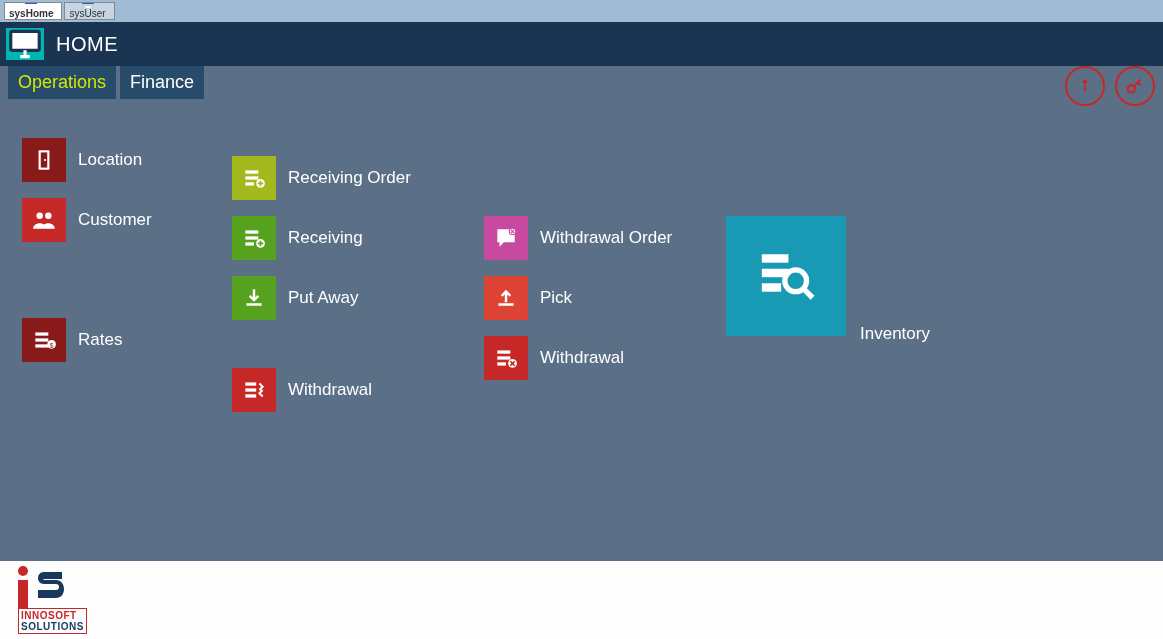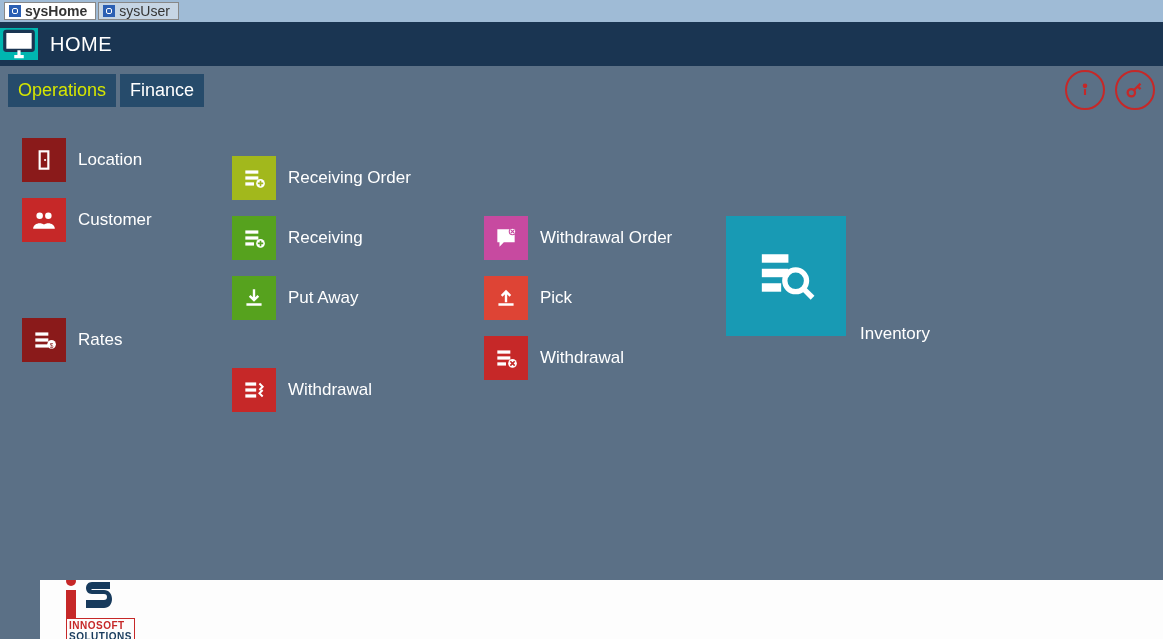--- a/index.html
+++ b/index.html
@@ -17,26 +17,27 @@
     height: 22px;
     display: flex;
     align-items: center;
     padding-left: 4px;
     gap: 2px;
   }
   .window-tab {
     display: flex;
     align-items: center;
     height: 18px;
-    font-size: 14px;
+    font-size: 10px;
     padding: 0 8px 0 4px;
     gap: 4px;
     color: #333;
     background: #c6d5e4;
     border: 1px solid #888;
+    flex-direction: column;
   }
   .window-tab.active {
     background: #fff;
     font-weight: bold;
   }
   .tab-icon {
     width: 12px;
     height: 12px;
     background: #2b5fb3;
     display: inline-block;
@@ -47,43 +48,43 @@
     position: absolute;
     inset: 3px;
     border: 1px solid #fff;
     border-radius: 2px;
   }
   .header-bar {
     background: #1a3552;
     height: 44px;
     display: flex;
     align-items: center;
-    padding-left: 0;
+    padding-left: 6px;
     gap: 12px;
   }
   .header-icon {
     width: 38px;
     height: 32px;
     background: #00b6b0;
     display: flex;
     align-items: center;
     justify-content: center;
   }
   .header-title {
     color: #fff;
     font-size: 20px;
     font-weight: 300;
     letter-spacing: 0.5px;
   }
   .toolbar {
     background: #5b7086;
     height: 48px;
     display: flex;
-    align-items: center;
-    padding: 16px 8px;
+    align-items: flex-start;
+    padding: 0 8px;
     justify-content: space-between;
   }
   .toolbar-left { display: flex; gap: 4px; }
   .tool-tab {
     padding: 6px 10px;
     font-size: 18px;
     color: #fff;
     background: #264b6b;
     cursor: pointer;
   }
@@ -133,26 +134,25 @@
     width: 120px;
     height: 120px;
     display: flex;
     align-items: center;
     justify-content: center;
     position: absolute;
     cursor: pointer;
   }
   .big-tile svg { width: 58px; height: 58px; }
   .footer {
-    height: 59px;
+    height: 78px;
     background: #fdfdfd;
     display: flex;
     align-items: center;
-    padding-left: 26px;
-    margin-left: 40px;
+    padding-left: 18px;
   }
   .logo-wrap { display: flex; flex-direction: column; align-items: flex-start; }
   .logo-is { display:flex; align-items:flex-end; gap:2px; }
   .logo-dot { width:10px; height:10px; background:#c62828; border-radius:50%; }
   .logo-i { width:10px; height:28px; background:#c62828; margin-top:2px;}
   .logo-s { width:40px; height:40px; }
   .logo-text1 { font-size:10px; font-weight:bold; color:#c62828; letter-spacing:0.5px;}
   .logo-text2 { font-size:10px; font-weight:bold; color:#173a5c; letter-spacing:0.5px;}
   .box-outline { border:1px solid #c62828; padding:1px 2px; display:inline-block;}
 </style>

